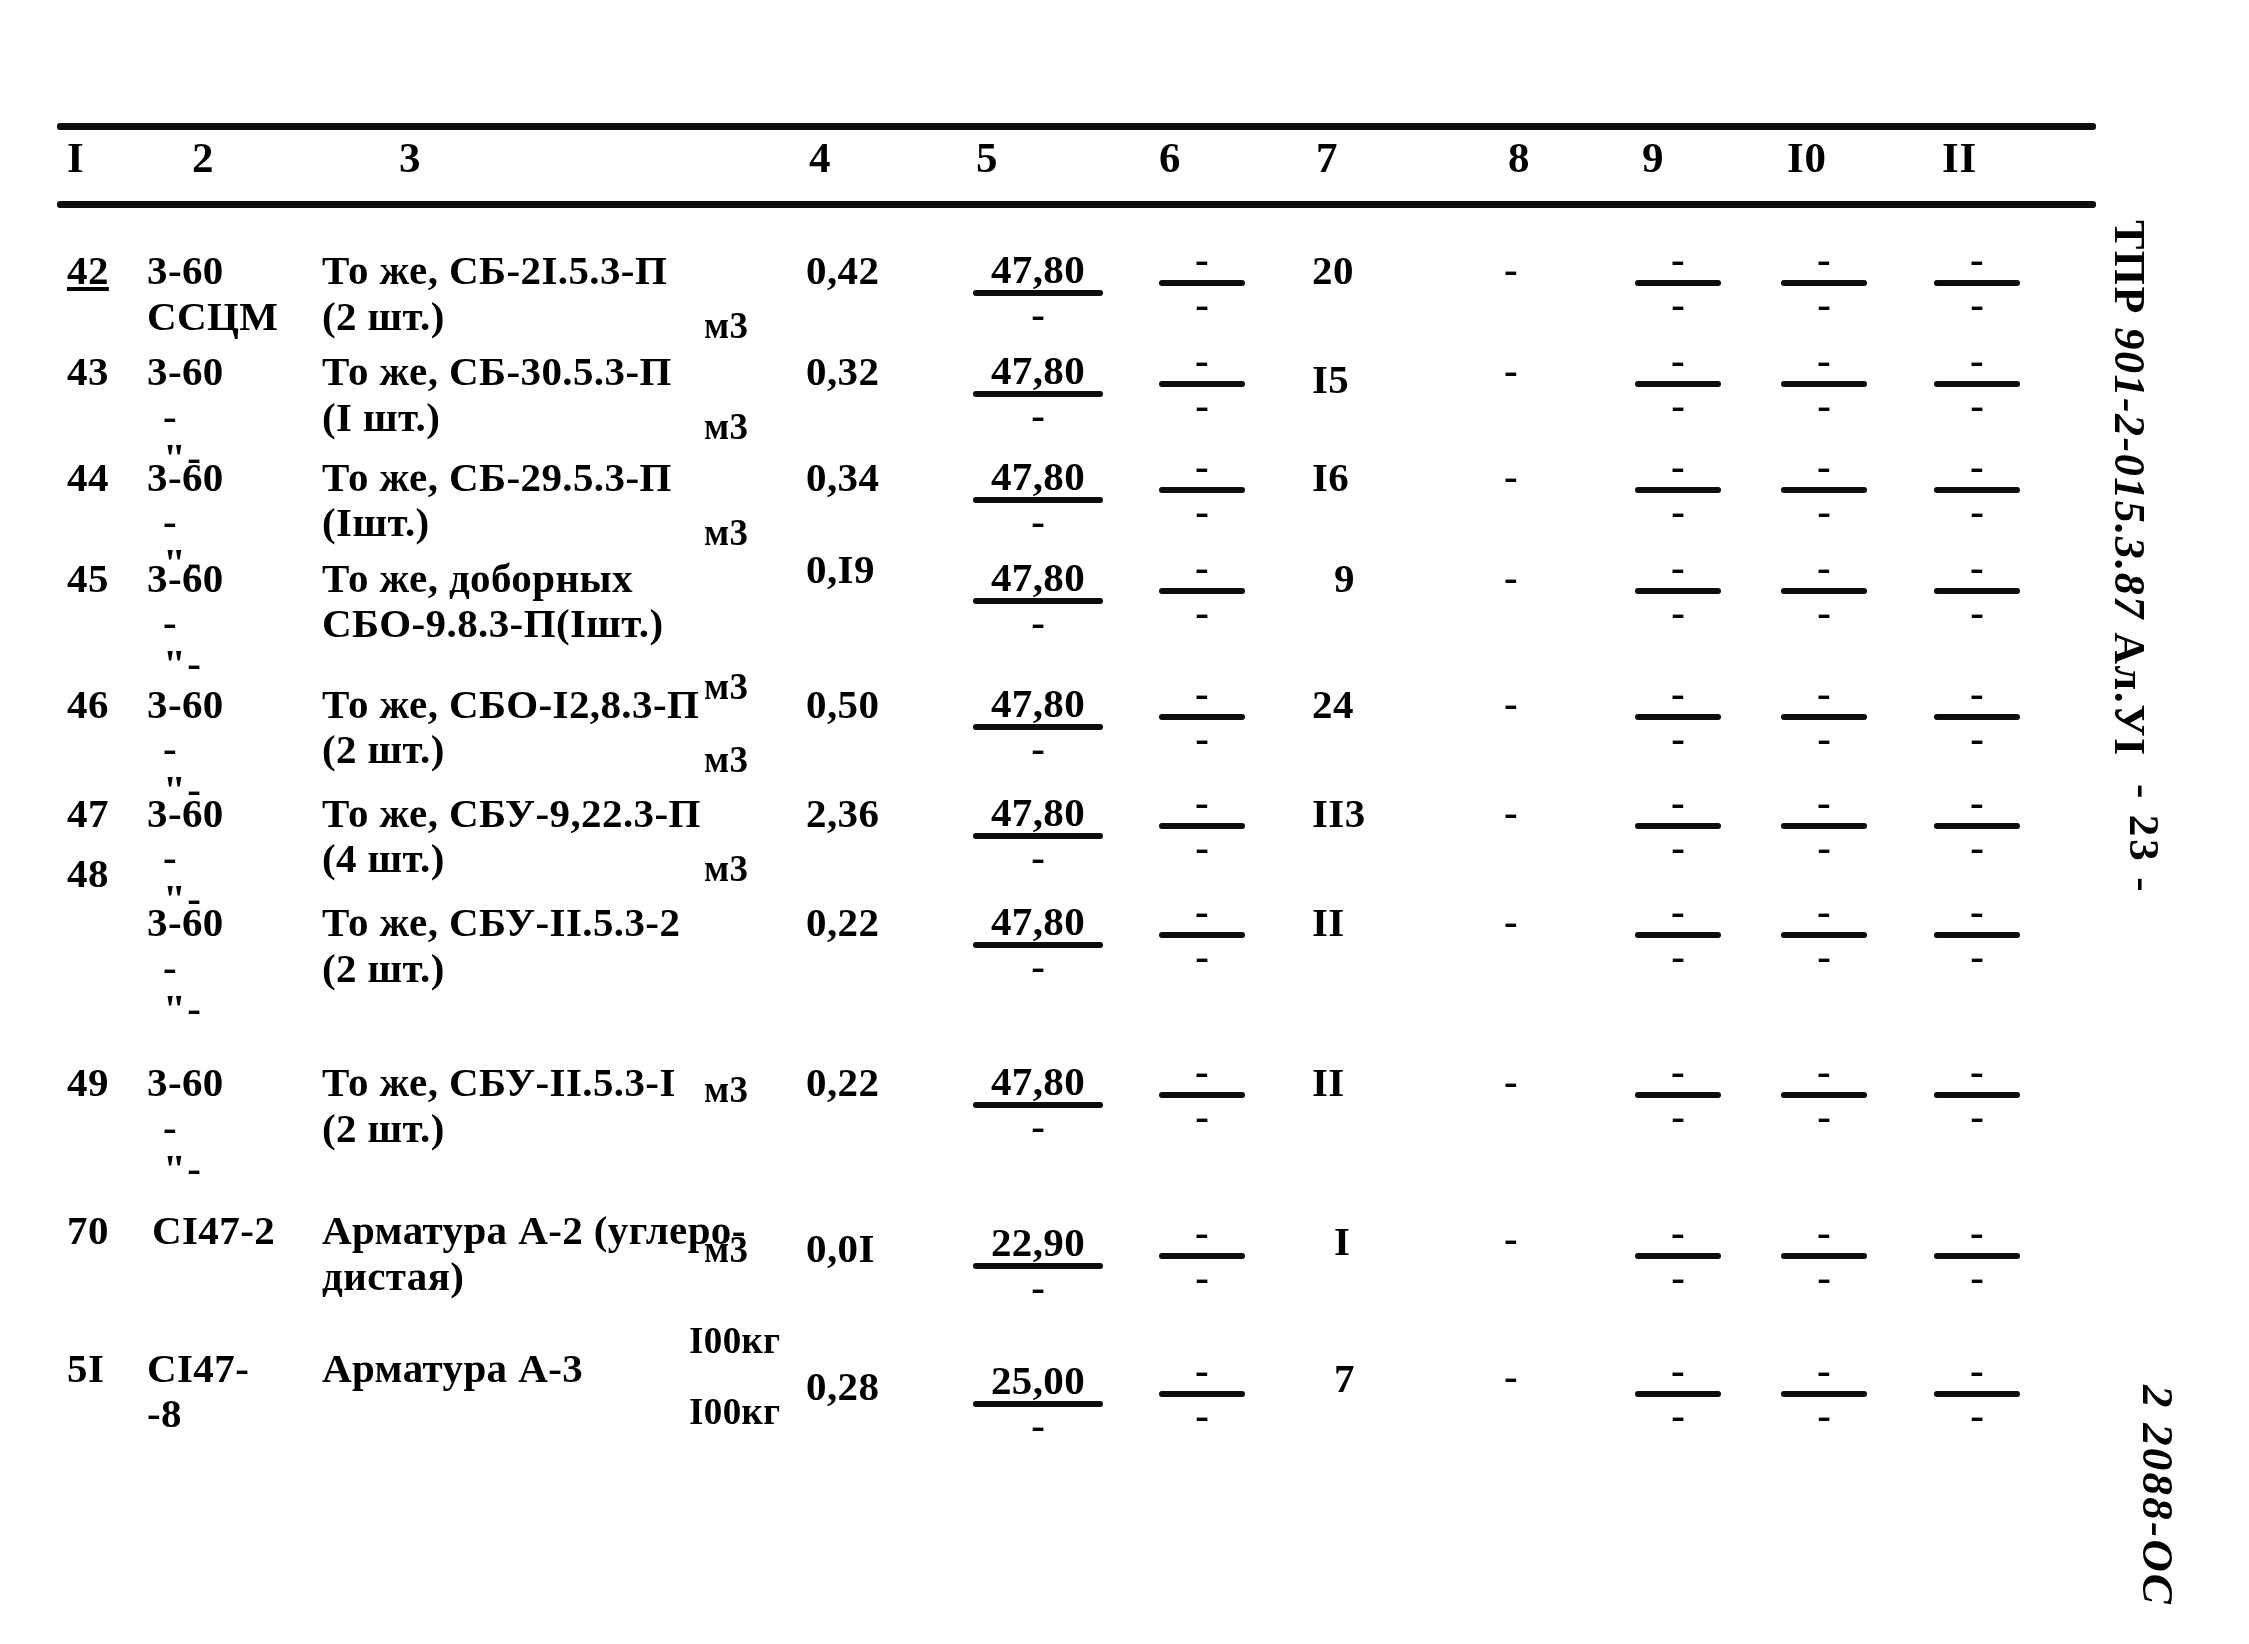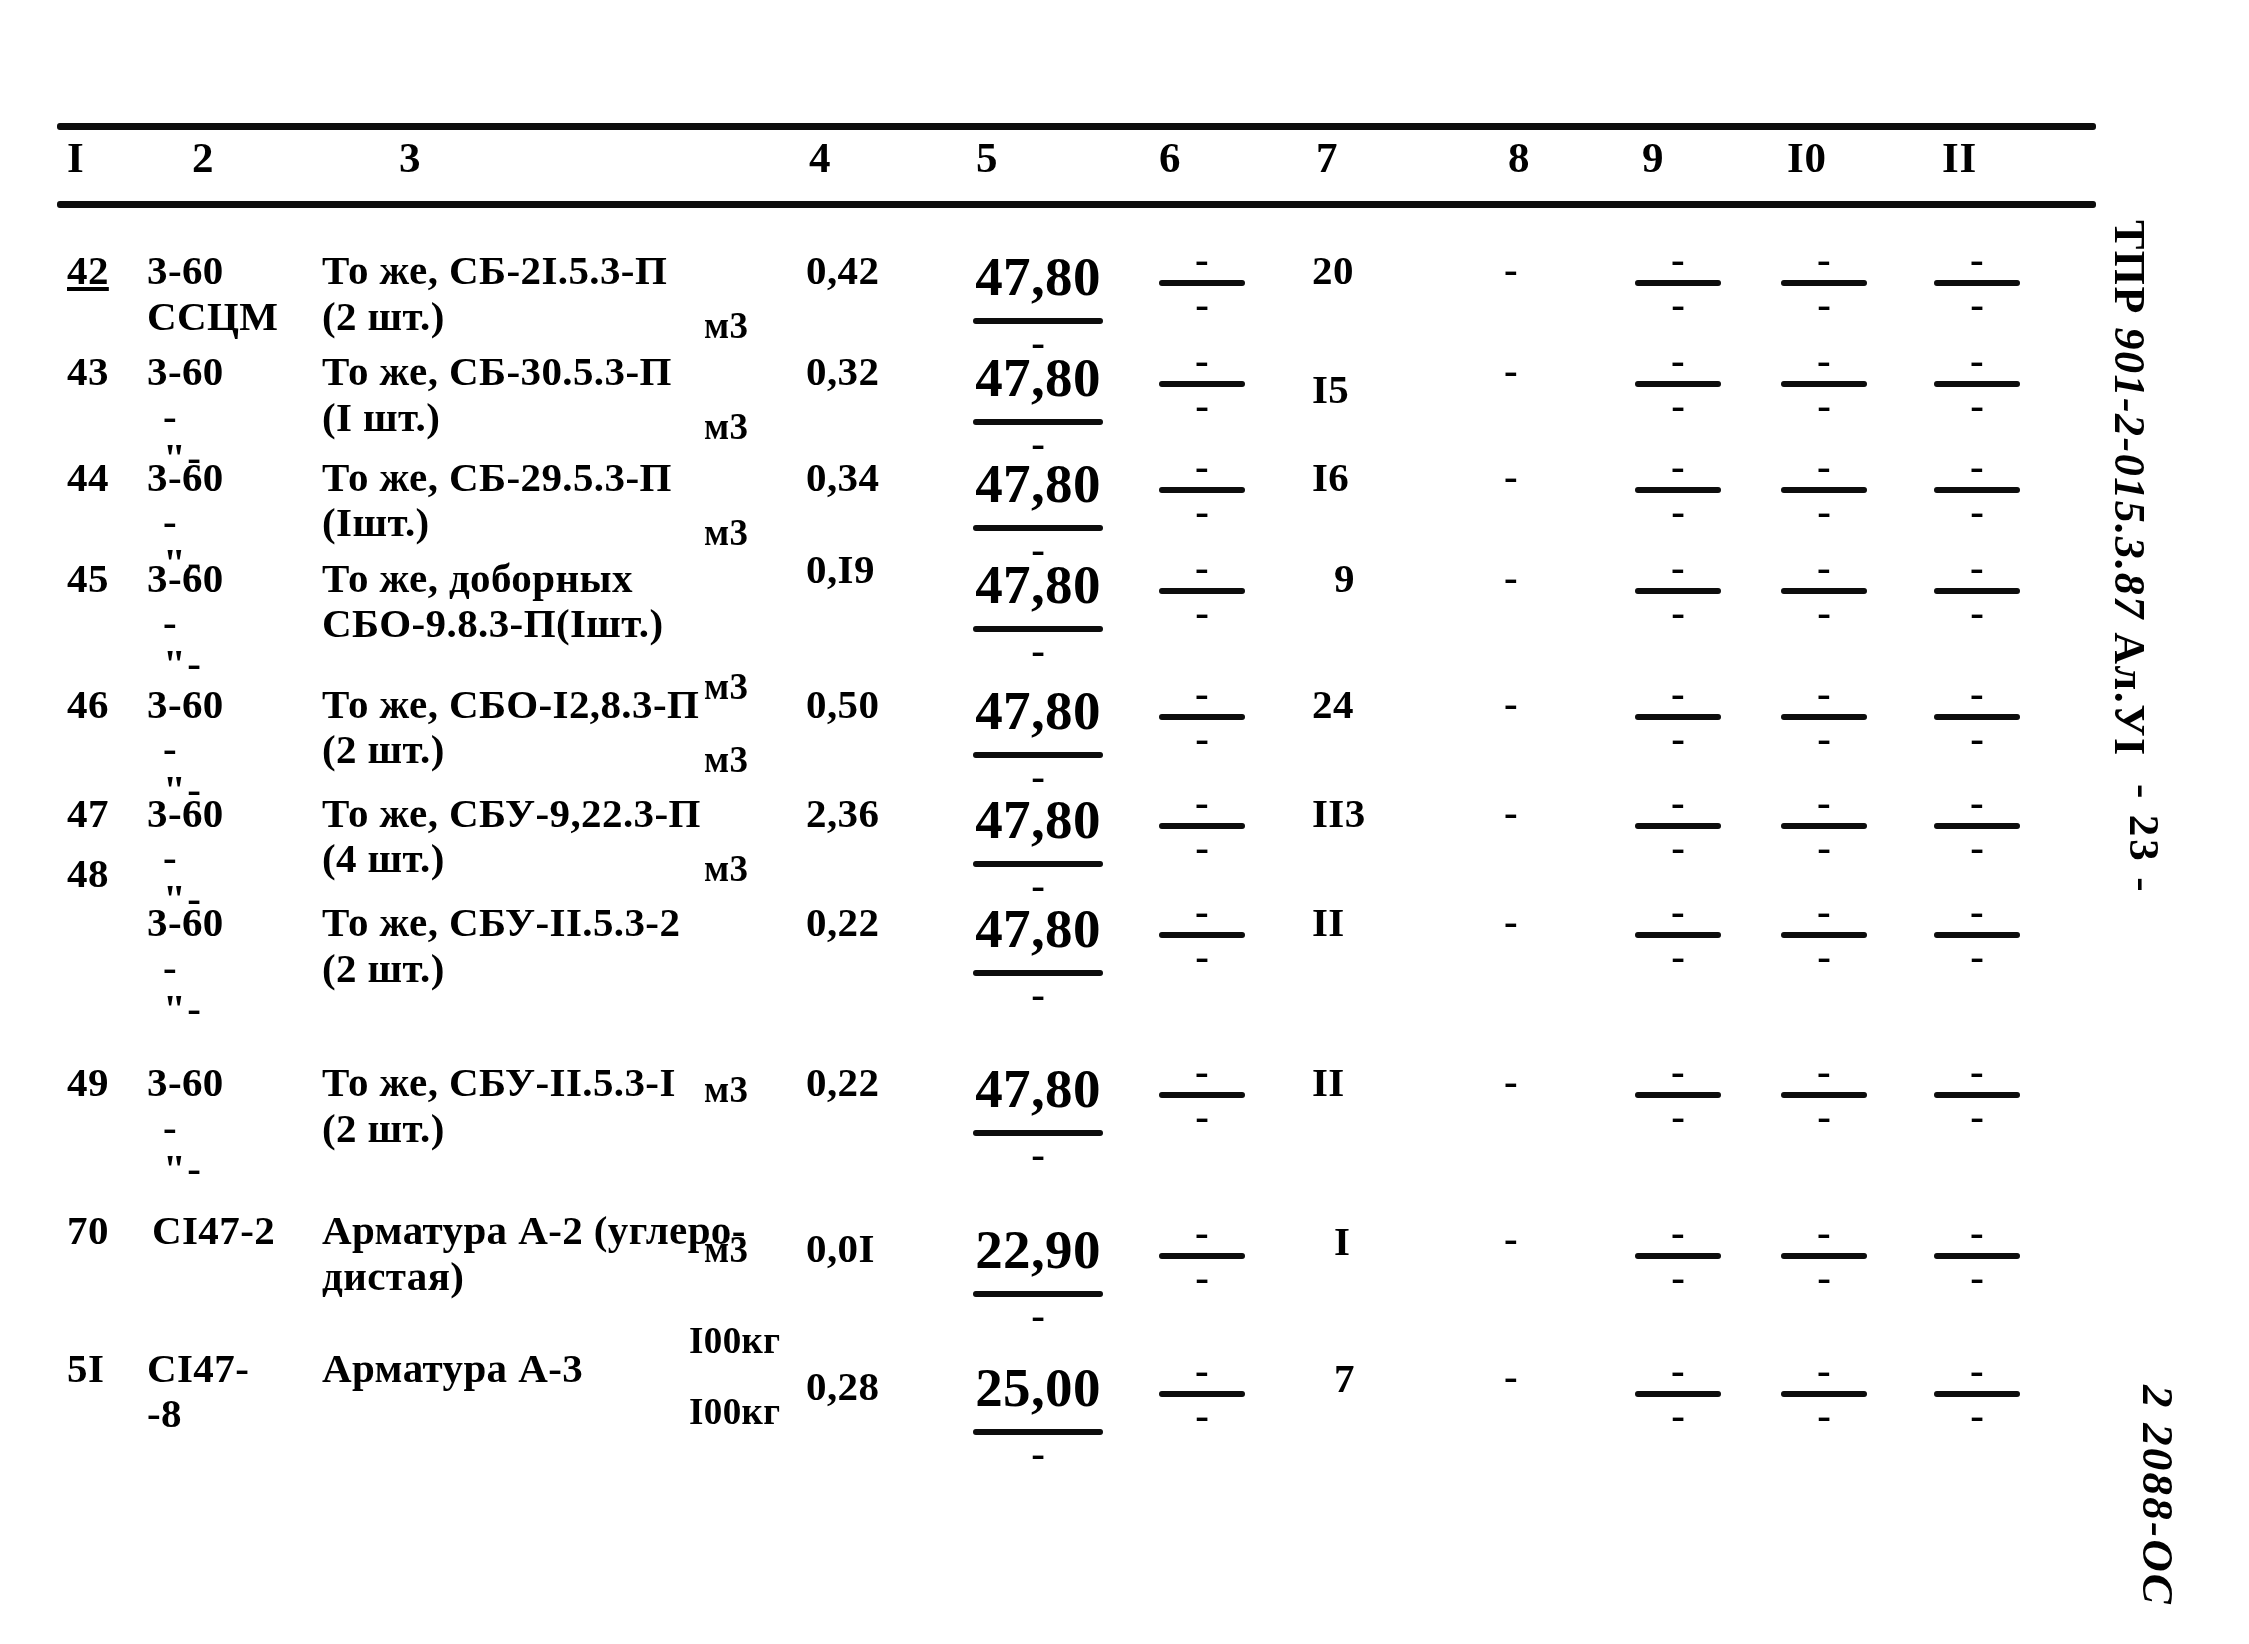--- a/index.html
+++ b/index.html
@@ -66,24 +66,24 @@
 
   
   .frac {
     position: absolute;
     display: flex;
     flex-direction: column;
     align-items: center;
     line-height: 1;
   }
   .frac .num {
-    font-size: 55px;
+    font-size: 41px;
     font-weight: 700;
     letter-spacing: 0.4px;
-    padding-bottom: 14px;
+    padding-bottom: 0;
   }
   .frac .bar {
     background: #0d0d0d;
     height: 5.9px;
     border-radius: 2.9px;
   }
   .frac .den {
     font-size: 41px;
     font-weight: 700;
     line-height: 0.55;
@@ -204,21 +204,21 @@
         <div class="frac" style="left:966px; top:350px; width:144px;">
           <div class="num">47,80</div>
           <div class="bar" style="width:130px;"></div>
           <div class="den">-</div>
         </div>
         <div class="frac dashfrac" style="left:1152px; top:350px; width:100px;">
           <div class="num">-</div>
           <div class="bar" style="width:86px;"></div>
           <div class="den">-</div>
         </div>
-        <div class="cell" style="left:1312px; top:368px;text-align:center;">I5</div>
+        <div class="cell" style="left:1312px; top:358px;text-align:center;">I5</div>
         <div class="dash" style="left:1504px; top:350px;">-</div>
         <div class="frac dashfrac" style="left:1628px; top:350px; width:100px;">
           <div class="num">-</div>
           <div class="bar" style="width:86px;"></div>
           <div class="den">-</div>
         </div>
         <div class="frac dashfrac" style="left:1774px; top:350px; width:100px;">
           <div class="num">-</div>
           <div class="bar" style="width:86px;"></div>
           <div class="den">-</div>

